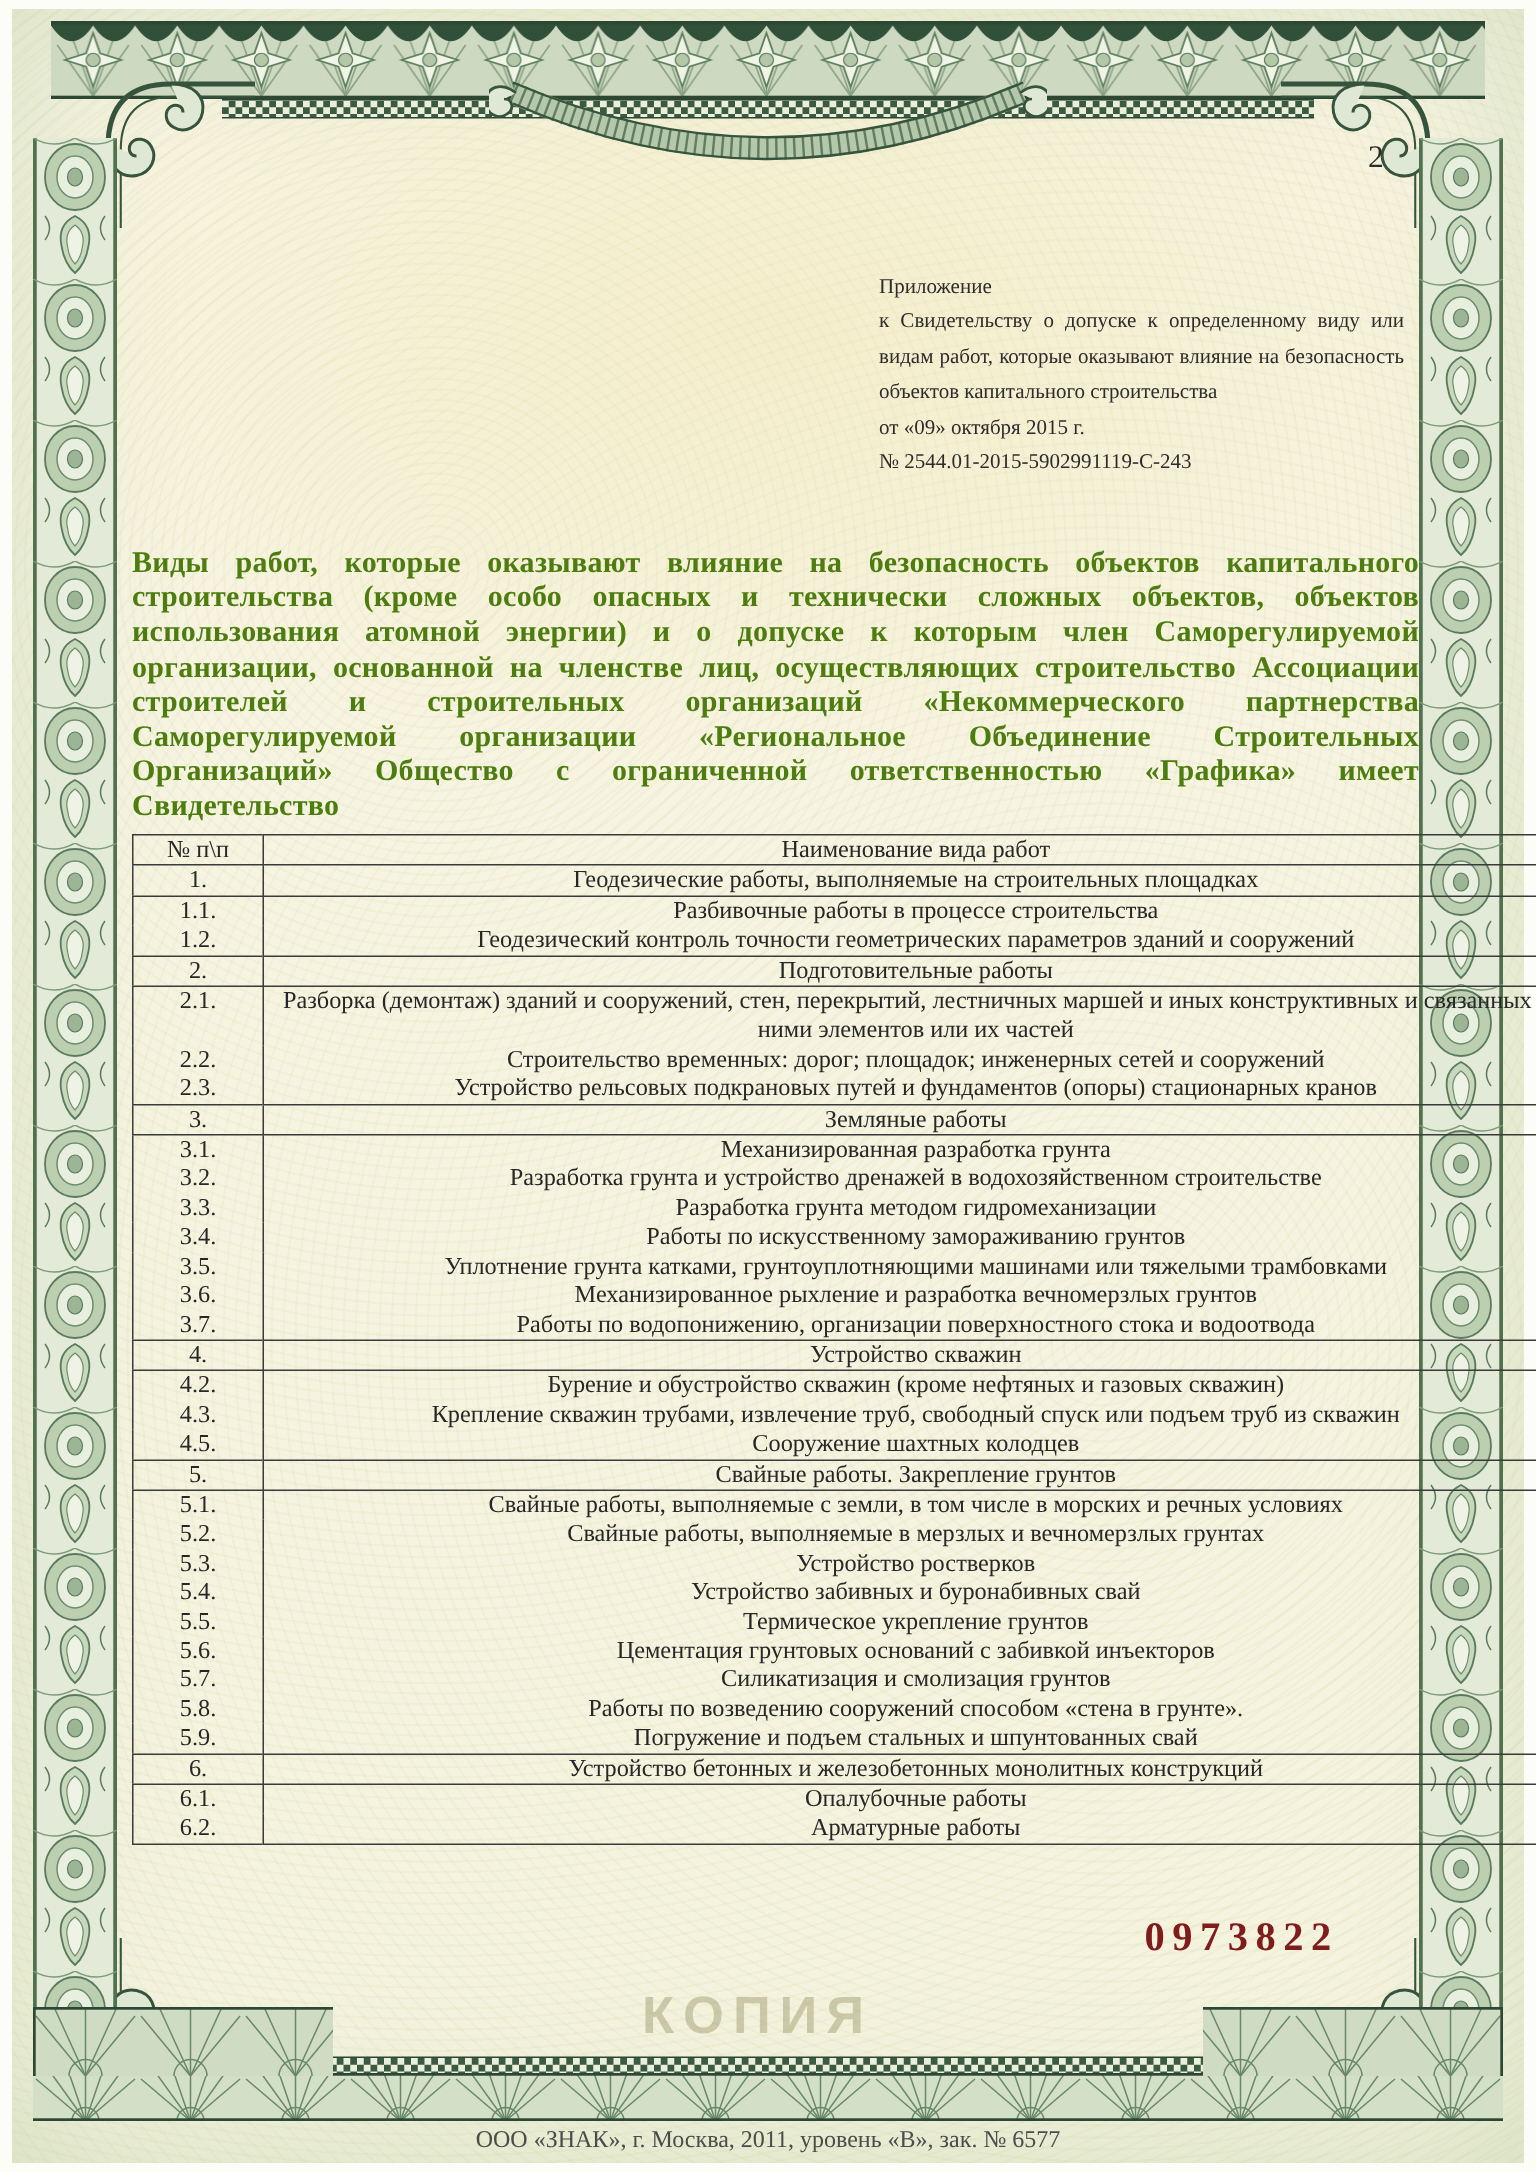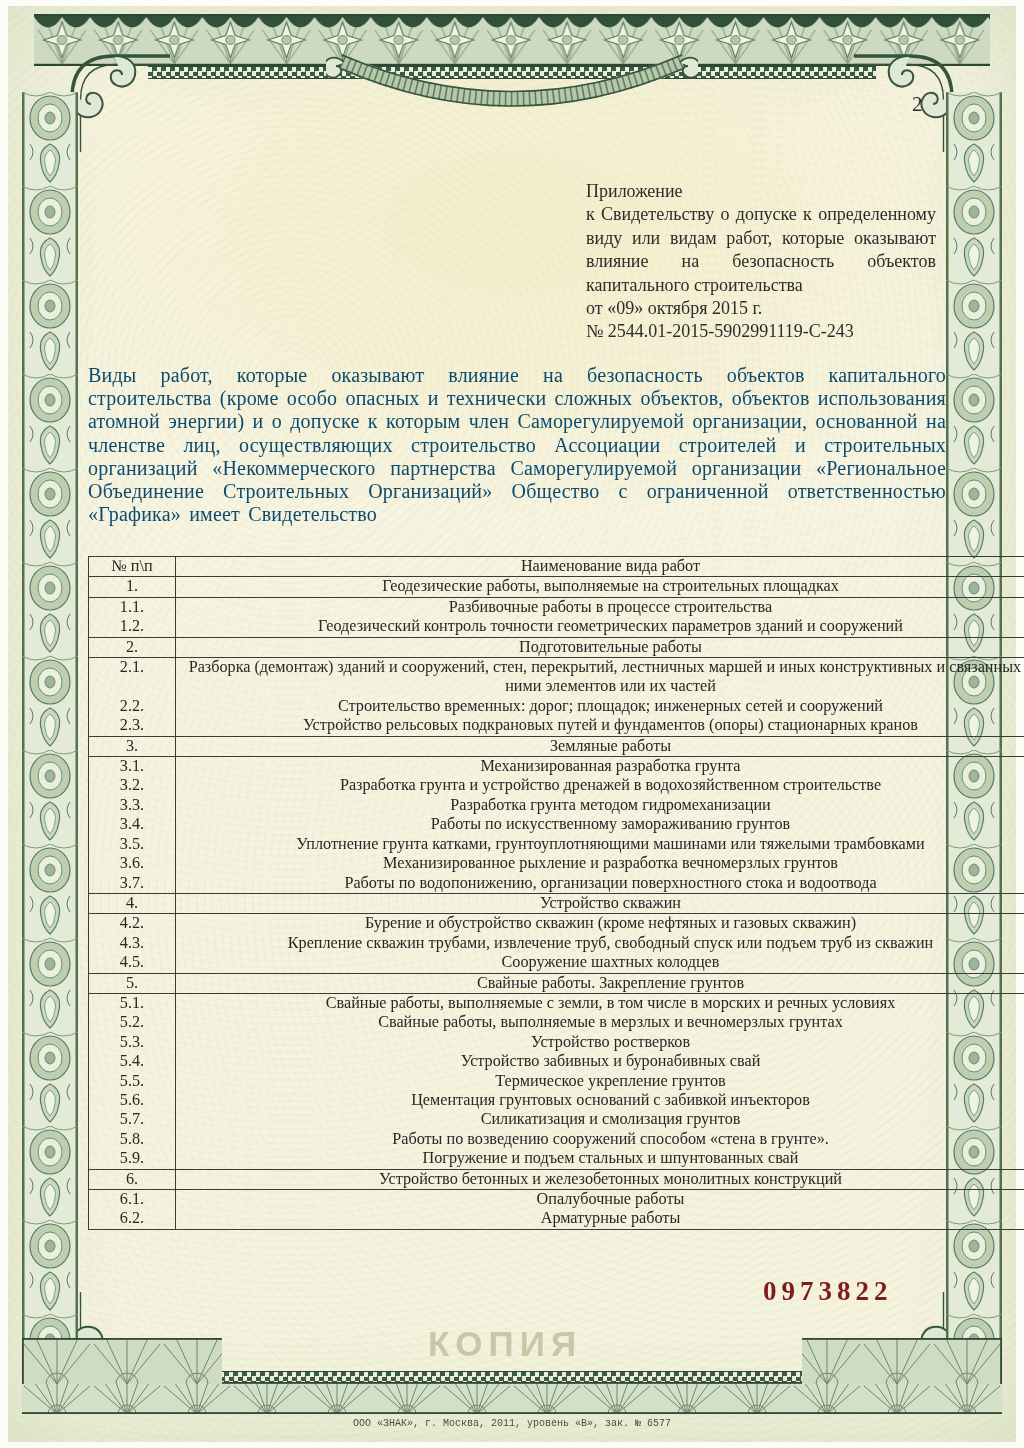--- a/index.html
+++ b/index.html
@@ -35,44 +35,44 @@
   .ribbon-bottom{left:148px;right:148px;top:1371px;height:10px;}
   .corner{position:absolute;width:130px;height:120px;pointer-events:none;}
   .tl{left:40px;top:32px;}
   .tr{right:40px;top:32px;transform:scaleX(-1);}
   .bl{left:40px;top:1292px;transform:scaleY(-1);}
   .br{right:40px;top:1292px;transform:scale(-1,-1);}
   .arch{position:absolute;left:326px;top:50px;width:372px;height:64px;pointer-events:none;}
 
   
   .page-num{position:absolute;left:912px;top:92px;font-size:21px;}
-  .annex{position:absolute;left:586px;top:180px;width:350px;font-size:18px;line-height:23.4px;}
+  .annex{position:absolute;left:586px;top:180px;width:350px;font-size:14px;line-height:23.4px;}
   .annex .jbody{text-align:justify;}
   .intro{
     position:absolute;left:88px;top:364px;width:858px;
-    font-weight:normal;font-size:20px;line-height:23.2px;text-align:justify;
-    word-spacing:3px;letter-spacing:0.2px;color:#0c4a6e;
+    font-weight:bold;font-size:20px;line-height:23.2px;text-align:justify;
+    word-spacing:3px;letter-spacing:0.2px;color:#4d7c0f;
   }
   .tablewrap{position:absolute;left:88px;top:556px;width:958px;}
   table.works{border-collapse:collapse;width:100%;border:1.6px solid #3a3a3a;
     font-size:16.2px;line-height:19.4px;color:#272727;}
   table.works th,table.works td{padding:0;vertical-align:top;font-weight:normal;}
   td.num,th.num{width:86px;text-align:center;border-right:1.4px solid #3a3a3a;}
   td.name,th.name{padding-left:9px;padding-right:4px;text-align:center;}
   thead th{border-bottom:1.4px solid #3a3a3a;}
   tr.main td{border-top:1.4px solid #3a3a3a;border-bottom:1.4px solid #3a3a3a;}
   .serial{position:absolute;left:763px;top:1276px;font-size:27px;font-weight:bold;
     letter-spacing:5px;color:#7f1d1d;}
   .copy-mark{
     position:absolute;left:428px;top:1324px;
     font-family:"Liberation Sans",sans-serif;font-size:35px;font-weight:bold;
     letter-spacing:6px;color:rgba(148,142,98,0.42);
   }
   .imprint{position:absolute;left:0;right:0;top:1418px;text-align:center;
-    font-size:10px;color:#4c4c4c;font-family:Liberation Mono, monospace;}
+    font-size:16px;color:#4c4c4c;font-family:Liberation Serif, serif;}
 </style>
 </head>
 <body>
 
 <div id="page">
   <div class="paper"></div>
 
   <div class="orn band-top">
     <svg viewBox="0 0 920 52" preserveAspectRatio="none">
       <defs>

